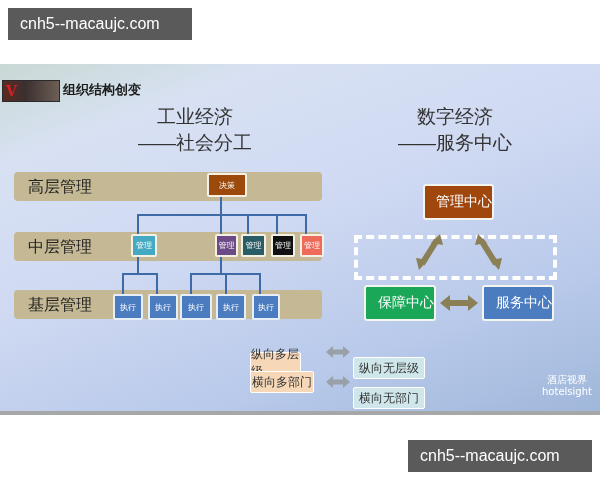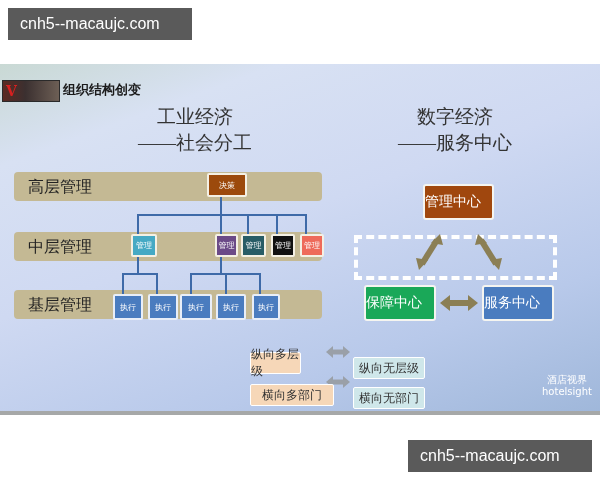--- a/index.html
+++ b/index.html
@@ -31,21 +31,21 @@
   .logo-v {
     position: absolute; left: 3px; top: 2px; color: #d62020; font-weight: bold; font-size: 14px;
     font-family: "DejaVu Serif", serif;
   }
   .slide-title {
     position: absolute; left: 63px; top: 17px; font-size: 13px; font-weight: bold; color: #1a1a1a;
   }
 
   .heading {
     position: absolute; color: #333333; font-size: 19px; text-align: center; line-height: 26px;
-    font-family: Liberation Serif, serif;
+    font-family: Liberation Sans, sans-serif;
   }
   .h-left { left: 110px; top: 40px; width: 170px; }
   .h-right { left: 380px; top: 40px; width: 150px; }
 
   .band {
     position: absolute; left: 14px; width: 308px; height: 29px;
     background: #c4b994; border-radius: 4px;
   }
   .band-label {
     position: absolute; left: 14px; font-size: 16px; color: #222; line-height: 29px;
@@ -53,21 +53,21 @@
 
   .node {
     position: absolute; display: flex; align-items: center; justify-content: center;
     color: #ffffff; font-size: 8px; border: 2px solid #f4f0e4; border-radius: 2px; margin-left: 6px;
   }
   .node-exec { width: 30px; height: 26px; background: #4a7cbf; border-color: #e8eef8; }
 
   .line { position: absolute; background: #3e6aa8; }
 
   .center {
-    position: absolute; display: flex; align-items: center; justify-content: flex-start;
+    position: absolute; display: flex; align-items: center; justify-content: flex-end;
     color: #fff; font-size: 14px; border: 2px solid #f5f5f0; border-radius: 3px;
   }
 
   .dash-box {
     position: absolute; left: 354px; top: 171px; width: 203px; height: 45px;
     border: 4px dashed #ffffff;
   }
 
   .tag {
     position: absolute; height: 22px; font-size: 12px; color: #333;
@@ -206,21 +206,21 @@
   <div class="center" style="left:482px; top:221px; width:72px; height:36px; background:#4a7cbf;">
     <span>服务中心</span>
   </div>
 
   <div class="tag tag-orange" style="left:250px; top:288px; width:51px;">
     <span>纵向多层级</span>
   </div>
   <div class="tag tag-teal" style="left:353px; top:277px; width:72px;">
     <span>纵向无层级</span>
   </div>
-  <div class="tag tag-orange" style="left:250px; top:320px; width:84px;">
+  <div class="tag tag-orange" style="left:250px; top:307px; width:64px;">
     <span>横向多部门</span>
   </div>
   <div class="tag tag-teal" style="left:353px; top:307px; width:72px;">
     <span>横向无部门</span>
   </div>
 
   <div class="brand">
     <div>酒店视界</div>
     <div>hotelsight</div>
   </div>

